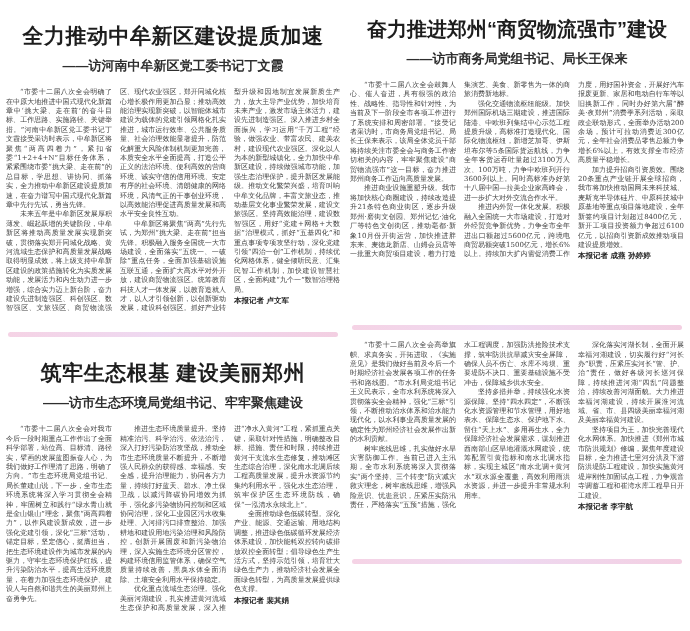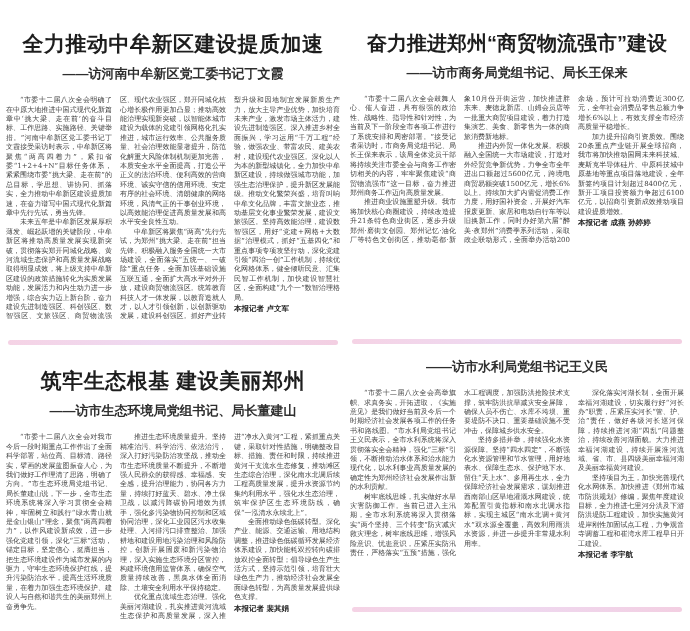--- a/index.html
+++ b/index.html
@@ -2,39 +2,39 @@
 <html><head>
 <meta charset="utf-8">
 <style>
   html,body{margin:0;padding:0;}
   body{
     width:690px;height:631px;overflow:hidden;
     background:#ffffff;
     font-family:"Liberation Sans",sans-serif;
     color:#3a3a3a;
   }
-  .page{width:690px;height:631px;box-sizing:border-box;padding:20px 6px 0 6px;}
+  .page{width:690px;height:631px;box-sizing:border-box;padding:12px 6px 0 6px;}
   .grid{
     display:grid;
     grid-template-columns:334px 334px;
     column-gap:10px;
   }
   article{display:block;}
   .headline{
     font-family:"Liberation Sans",sans-serif;
     font-weight:700;
     font-size:21px;
     line-height:1.15;
     text-align:center;
     color:#1d1d1d;
     margin:12px 0 0 0;
     letter-spacing:0.5px;
     white-space:nowrap;
   }
-  .headline.tight{letter-spacing:0;font-size:20px;}
+  .headline.tight{letter-spacing:0;font-size:20px;margin-top:6px;}
   .subtitle{
     font-weight:600;
     font-size:13px;
     text-align:center;
     color:#2e2e2e;
     margin:9px 0 13px 0;
   }
   .body{
     column-count:3;
     column-gap:8px;
@@ -80,42 +80,42 @@
       </div>
       <div class="divider"></div>
     </article>
 
     <article>
       <h1 class="headline tight">奋力推进郑州“商贸物流强市”建设</h1>
       <div class="subtitle">——访市商务局党组书记、局长王保来</div>
       <div class="body h-top">
         <p>“市委十二届八次全会鼓舞人心、催人奋进，具有很强的政治性、战略性、指导性和针对性，为当前及下一阶段全市各项工作进行了系统安排和周密部署。”接受记者采访时，市商务局党组书记、局长王保来表示，该局全体党员干部将持续关注市委全会与商务工作密切相关的内容，牢牢聚焦建设“商贸物流强市”这一目标，奋力推进郑州商务工作迈向高质量发展。</p>
         <p>推进商业设施重塑升级。我市将加快核心商圈建设，持续改造提升21条特色商业街区，逐步升级郑州·磨街文创园、郑州记忆·油化厂等特色文创街区，推动亳都·新象10月份开街运营，加快推进胖东来、麦德龙新店、山姆会员店等一批重大商贸项目建设，着力打造集演艺、美食、新零售为一体的商旅消费新地标。</p>
+        <p>强化交通物流枢纽能级。加快郑州国际机场三期建设，推进国际陆港、中欧班列集结中心示范工程提质升级，高标准打造现代化、国际化物流枢纽，新增芝加哥、伊斯坦布尔等5条国际货运航线，力争全年客货运吞吐量超过3100万人次、100万吨，力争中欧班列开行3600列以上。同时高标准办好第十八届中国—拉美企业家高峰会，进一步扩大对外交流合作水平。</p>
         <p>推进内外贸一体化发展。积极融入全国统一大市场建设，打造对外经贸竞争新优势，力争全市全年进出口额超过5600亿元，跨境电商贸易额突破1500亿元，增长6%以上。持续加大扩内需促消费工作力度，用好国补资金，开展好汽车报废更新、家居和电动自行车等以旧换新工作，同时办好第六届“醉美·夜郑州”消费季系列活动，采取政企联动形式，全面举办活动200余场，预计可拉动消费近300亿元，全年社会消费品零售总额力争增长6%以上，有效支撑全市经济高质量平稳增长。</p>
         <p>加力提升招商引资质效。围绕20条重点产业链开展全球招商，我市将加快推动国网未来科技城、麦斯克半导体硅片、中原科技城中原基地等重点项目落地建设，全年新签约项目计划超过8400亿元，新开工项目投资额力争超过6100亿元，以招商引资新成效推动项目建设提质增效。</p>
         <div class="reporter">本报记者 成燕 孙婷婷</div>
       </div>
       <div class="divider"></div>
     </article>
 
     <article class="row2">
       <h1 class="headline">筑牢生态根基 建设美丽郑州</h1>
-      <div class="subtitle">——访市生态环境局党组书记、局长董建山</div>
+      <div class="subtitle">——访市生态环境局党组书记、牢牢聚焦建设</div>
       <div class="body h-bottom">
         <p>“市委十二届八次全会对我市今后一段时期重点工作作出了全面科学部署，站位高、目标清、路径实，擘画的发展蓝图振奋人心，为我们做好工作理清了思路，明确了方向。”市生态环境局党组书记、局长董建山说，下一步，全市生态环境系统将深入学习贯彻全会精神，牢固树立和践行“绿水青山就是金山银山”理念，聚焦“两高四着力”，以作风建设新成效，进一步强化党建引领，深化“三标”活动，锚定目标，坚定信心，挺膺担当，把生态环境建设作为城市发展的内驱力，守牢生态环境保护红线，提升污染防治水平，提高生活环境质量，在着力加强生态环境保护、建设人与自然和谐共生的美丽郑州上奋勇争先。</p>
         <p>推进生态环境质量提升。坚持精准治污、科学治污、依法治污，深入打好污染防治攻坚战，推动全市生态环境质量不断提升，不断增强人民群众的获得感、幸福感、安全感，提升治理能力，协同各方力量，持续打好蓝天、碧水、净土保卫战，以减污降碳协同增效为抓手，强化多污染物协同控制和区域协同治理，深化工业园区污水收集处理、入河排污口排查整治、加强耕地和建设用地污染治理和风险防控，创新开展固废和新污染物治理，深入实施生态环境分区管控，构建环境信用监管体系，确保空气质量持续改善，黑臭水体全面消除、土壤安全利用水平保持稳定。</p>
         <p>优化重点流域生态治理。强化美丽河湖建设，扎实推进黄河流域生态保护和高质量发展，深入推进“净水入黄河”工程，紧抓重点关键，采取针对性措施，明确整改目标、措施、责任和时限，持续推进黄河干支流水生态修复，推动滩区生态综合治理，深化南水北调后续工程高质量发展，提升水资源节约集约利用水平，强化水生态治理，筑牢保护区生态环境防线，确保“一泓清水永续北上”。</p>
         <p>全面推动绿色低碳转型。深化产业、能源、交通运输、用地结构调整，推进绿色低碳循环发展经济体系建设，加快能耗双控转向碳排放双控全面转型；倡导绿色生产生活方式，坚持示范引领，培育壮大绿色生产力，推动经济社会发展全面绿色转型，为高质量发展提供绿色支撑。</p>
         <div class="reporter">本报记者 裴其娟</div>
       </div>
       <div class="divider"></div>
     </article>
 
     <article class="row2">
-      <div class="subtitle">——访市水利局党组书记王义民</div>
       <div class="body h-bottom">
         <p>“市委十二届八次全会高举旗帜、求真务实，开拓进取，《实施意见》是我们做好当前及今后一个时期经济社会发展各项工作的任务书和路线图。”市水利局党组书记王义民表示，全市水利系统将深入贯彻落实全会精神，强化“三标”引领，不断推动治水体系和治水能力现代化，以水利事业高质量发展的确定性为郑州经济社会发展作出新的水利贡献。</p>
         <p>树牢底线思维，扎实做好水旱灾害防御工作。当前已进入主汛期，全市水利系统将深入贯彻落实“两个坚持、三个转变”防灾减灾救灾理念，树牢底线思维，增强风险意识、忧患意识，压紧压实防汛责任，严格落实“五预”措施，强化水工程调度，加强防洪抢险技术支撑，筑牢防洪抗旱减灾安全屏障，确保人员不伤亡、水库不垮坝、重要堤防不决口、重要基础设施不受冲击，保障城乡供水安全。</p>
         <p>坚持多措并举，持续强化水资源保障。坚持“四水四定”，不断强化水资源管理和节水管理，用好地表水、保障生态水、保护地下水、留住“天上水”、多用再生水，全力保障经济社会发展需求，谋划推进西南部山区旱地灌溉水网建设，统筹配置引黄指标和南水北调水指标，实现主城区“南水北调+黄河水”双水源全覆盖，高效利用雨洪水资源，并进一步提升非常规水利用率。</p>
         <p>深化落实河湖长制，全面开展幸福河湖建设，切实履行好“河长办”职责，压紧压实河长“管、护、治”责任，做好各级河长巡河保障，持续推进河湖“四乱”问题整治，持续改善河湖面貌。大力推进幸福河湖建设，持续开展淮河流域、省、市、县四级美丽幸福河湖及美丽幸福黄河建设。</p>
         <p>坚持项目为王，加快完善现代化水网体系。加快推进《郑州市城市防洪规划》修编，聚焦年度建设目标，全力推进七里河分洪及下游防洪堤防工程建设，加快实施黄河堤岸刚性加固试点工程，力争观音寺调蓄工程和崔湾水库工程早日开工建设。</p>
         <div class="reporter">本报记者 李宇航</div>
       </div>
       <div class="divider"></div>
     </article>

